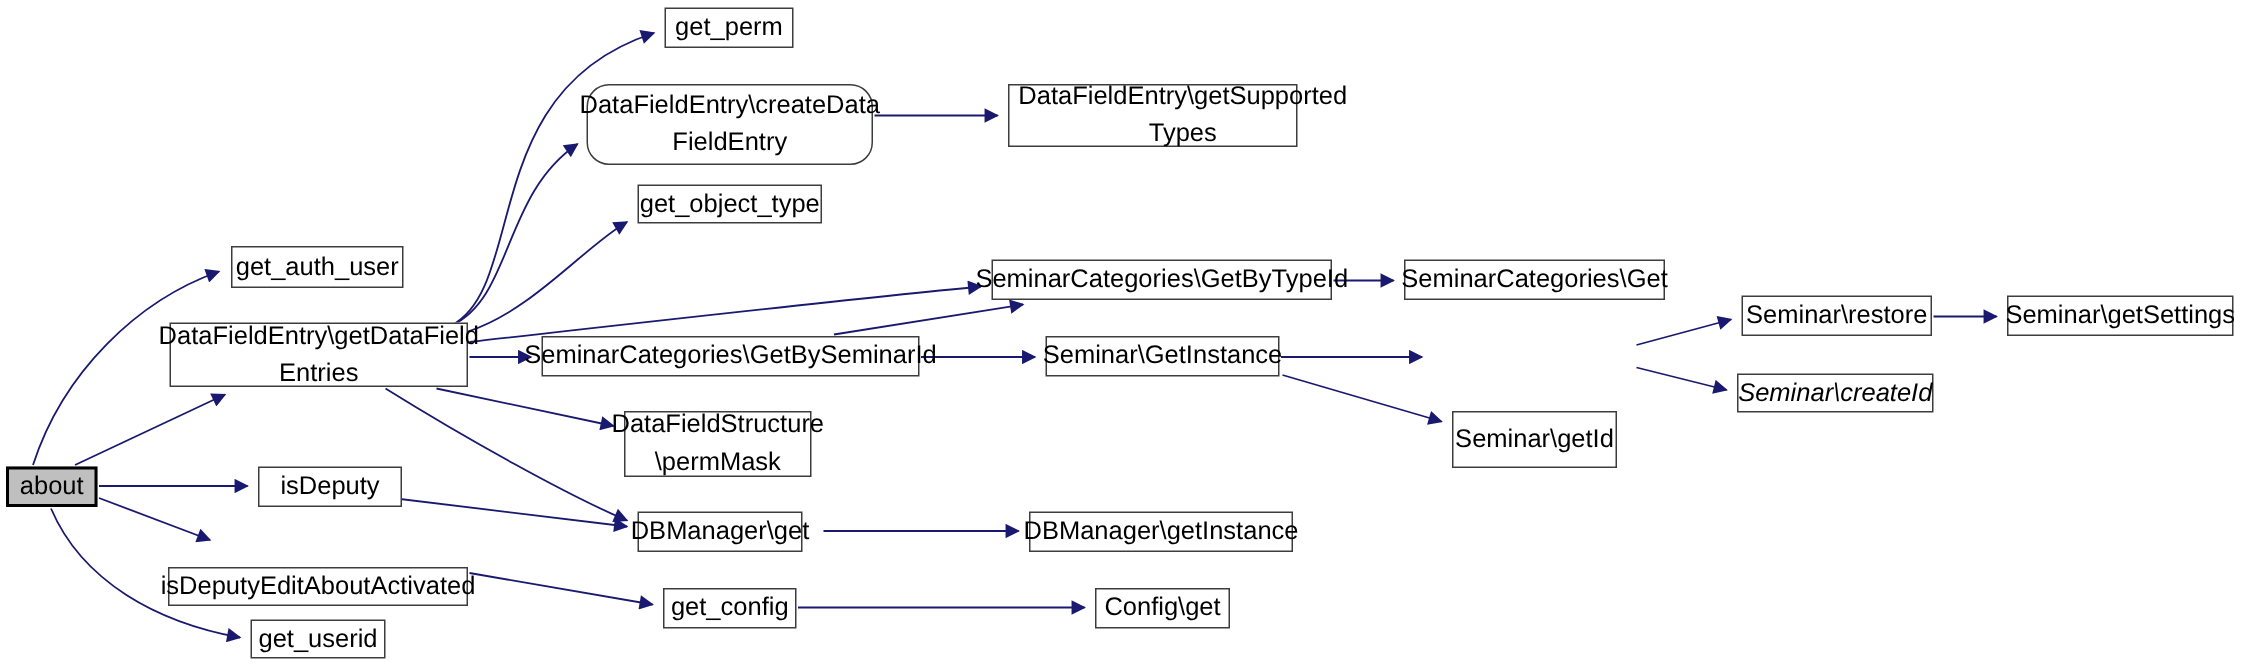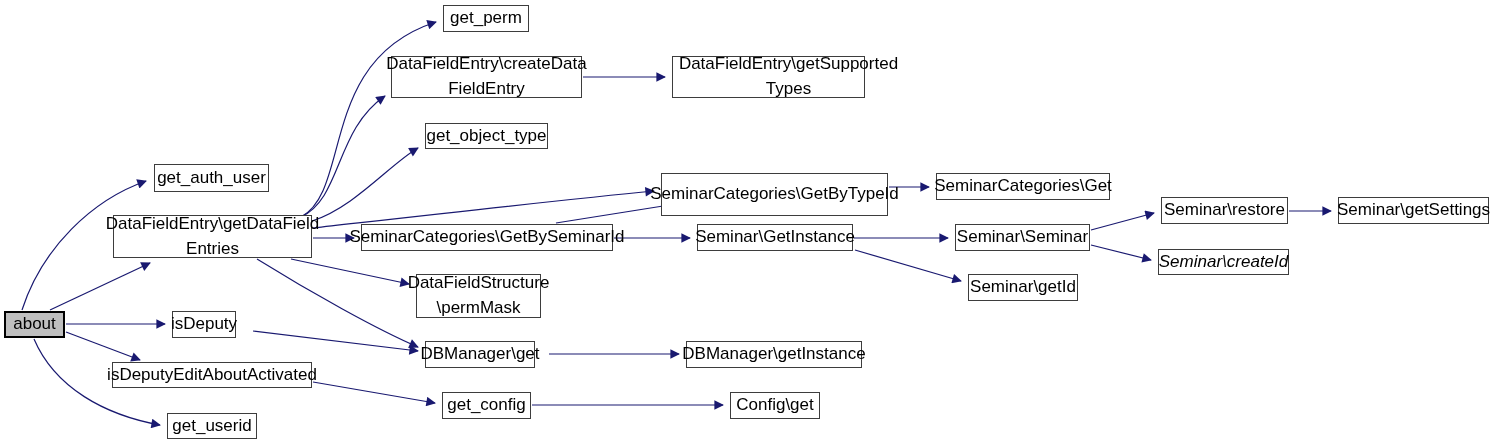--- a/index.html
+++ b/index.html
@@ -71,51 +71,50 @@
       <path marker-end="url(#arrow)" d="M 532,405 L 723,405"></path>
     </g>
   </svg>
 
   <div class="node root" style="left:4px;top:311px;width:61px;height:27px;">about</div>
 
   <div class="node" style="left:154px;top:164px;width:115px;height:28px;">get_auth_user</div>
 
   <div class="node" style="left:113px;top:215px;width:199px;height:43px;">DataFieldEntry\getDataField Entries</div>
 
-  <div class="node" style="left:172px;top:311px;width:64px;height:27px;">isDeputy</div>
+  <div class="node" style="left:172px;top:311px;width:96px;height:27px;">isDeputy</div>
 
-  <div class="node" style="left:112px;top:362px;width:200px;height:26px;">isDeputyEditAboutActivated</div>
+  <div class="node" style="left:112px;top:378px;width:200px;height:26px;">isDeputyEditAboutActivated</div>
 
   <div class="node" style="left:167px;top:413px;width:90px;height:26px;">get_userid</div>
 
   <div class="node" style="left:443px;top:5px;width:86px;height:27px;">get_perm</div>
 
-  <div class="node" style="left:391px;top:56px;width:191px;height:42px;">DataFieldEntry\createData FieldEntry</div>
+  <div class="node" style="left:391px;top:56px;width:191px;height:54px;border-radius:15px;">DataFieldEntry\createData FieldEntry</div>
 
   <div class="node" style="left:672px;top:56px;width:193px;height:42px;padding-left:42px;">DataFieldEntry\getSupported Types</div>
 
   <div class="node" style="left:425px;top:123px;width:123px;height:26px;">get_object_type</div>
 
-  <div class="node" style="left:661px;top:173px;width:227px;height:43px;">SeminarCategories\GetByTypeId</div>
+  <div class="node" style="left:661px;top:173px;width:227px;height:27px;">SeminarCategories\GetByTypeId</div>
 
   <div class="node" style="left:936px;top:173px;width:174px;height:27px;">SeminarCategories\Get</div>
 
   <div class="node" style="left:361px;top:224px;width:252px;height:27px;">SeminarCategories\GetBySeminarId</div>
 
   <div class="node" style="left:697px;top:224px;width:156px;height:27px;">Seminar\GetInstance</div>
 
-  <div class="node" style="left:955px;top:224px;width:135px;height:27px;">Seminar\Seminar</div>
 
   <div class="node" style="left:1161px;top:197px;width:127px;height:27px;">Seminar\restore</div>
 
   <div class="node" style="left:1338px;top:197px;width:151px;height:27px;">Seminar\getSettings</div>
 
   <div class="node" style="left:1158px;top:249px;width:131px;height:26px;font-style:italic;">Seminar\createId</div>
 
-  <div class="node" style="left:968px;top:274px;width:110px;height:27px;">Seminar\getId</div>
+  <div class="node" style="left:968px;top:274px;width:110px;height:38px;">Seminar\getId</div>
 
   <div class="node" style="left:416px;top:274px;width:125px;height:44px;">DataFieldStructure \permMask</div>
 
   <div class="node" style="left:425px;top:341px;width:110px;height:27px;">DBManager\get</div>
 
   <div class="node" style="left:686px;top:341px;width:176px;height:27px;">DBManager\getInstance</div>
 
   <div class="node" style="left:442px;top:392px;width:89px;height:27px;">get_config</div>
 
   <div class="node" style="left:730px;top:392px;width:90px;height:27px;">Config\get</div>

